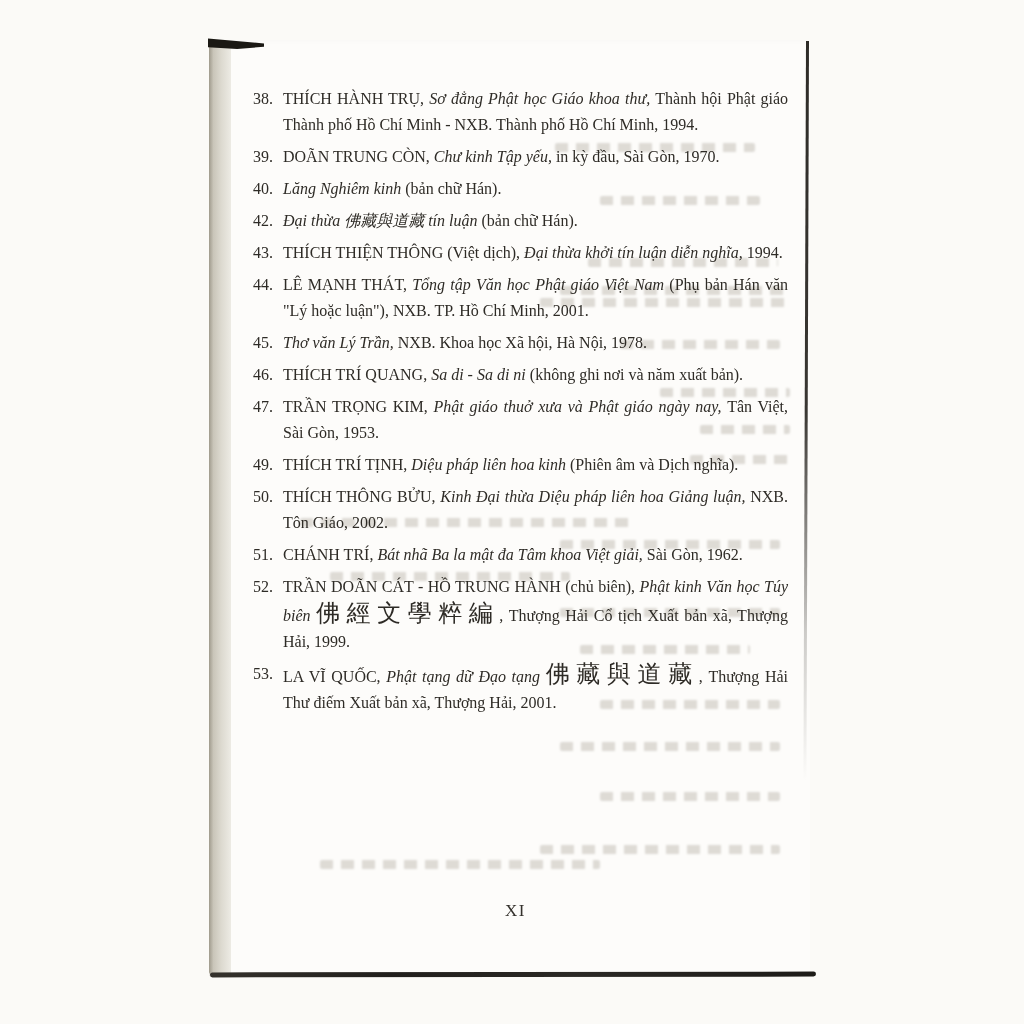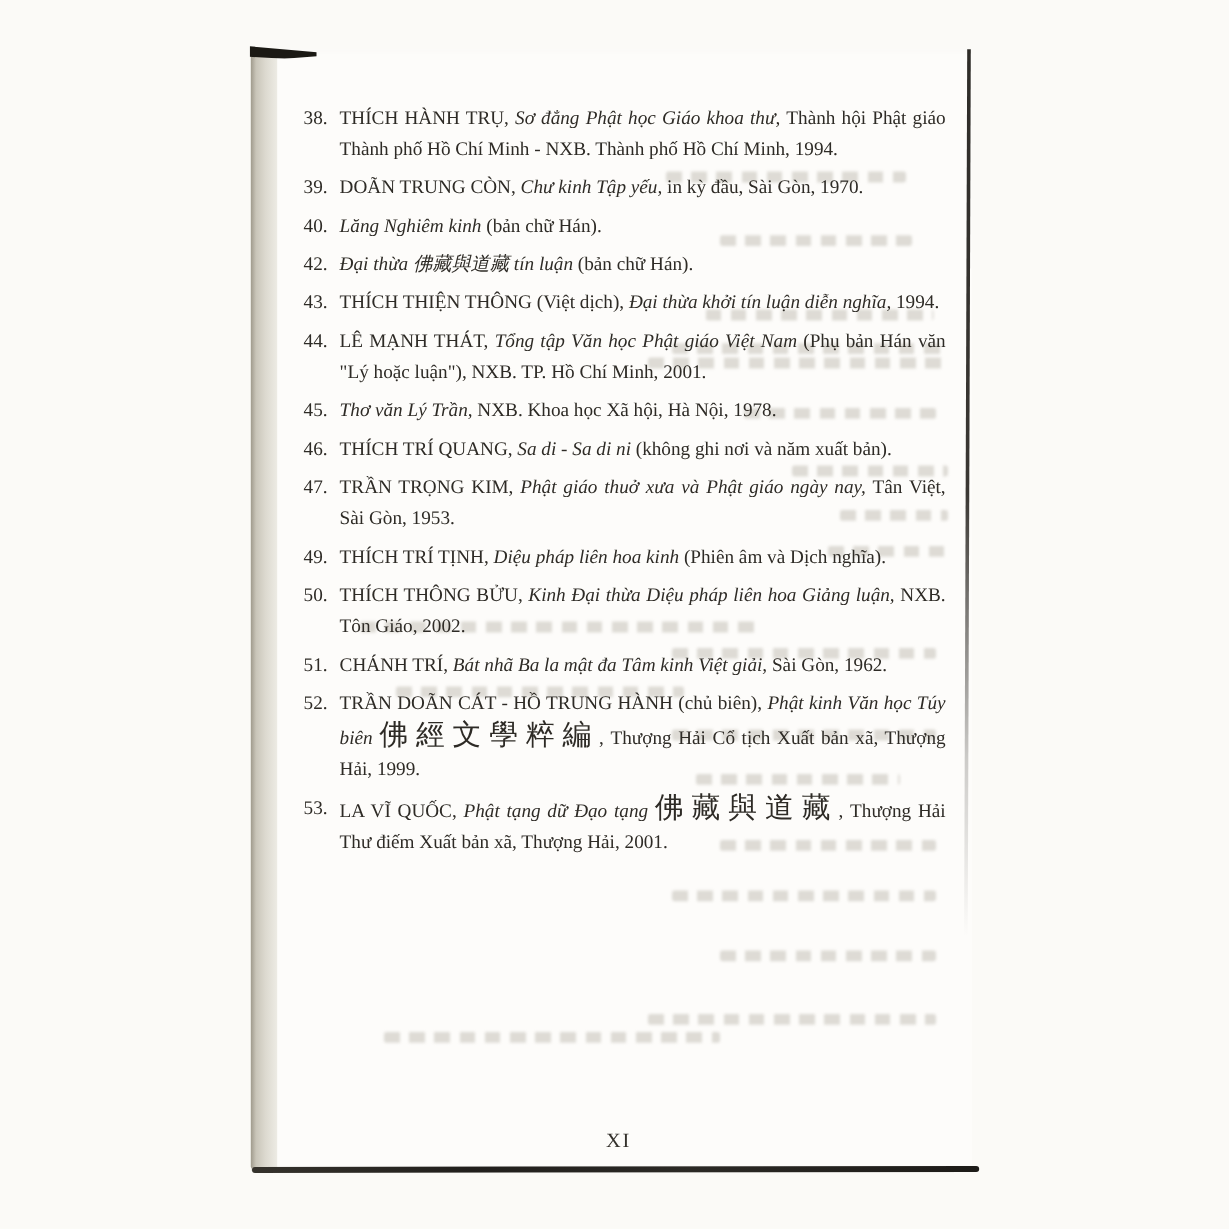--- a/index.html
+++ b/index.html
@@ -55,21 +55,21 @@
     margin:0;padding:0;list-style:none;
     font-size:16px;line-height:26px;color:#2e2b26;
   }
   .entry{display:grid;grid-template-columns:40px 1fr;margin-bottom:6px;}
   .num{text-align:center;}
   .txt{text-align:justify;text-justify:inter-word;}
   .seg-italic{font-style:italic;}
   .seg-cjk{font-size:24px;letter-spacing:5px;}
   .page-num{
     position:absolute;left:243px;top:901px;width:545px;
-    text-align:center;font-size:17px;letter-spacing:1.5px;color:#34312c;margin-top:40px;
+    text-align:center;font-size:17px;letter-spacing:1.5px;color:#34312c;
   }
 </style>
 </head>
 <body>
 
 <div class="scan-page"></div>
 <div class="edge-strip"></div>
 <div class="corner-wedge"></div>
 <div class="right-edge"></div>
 <div class="bottom-edge"></div>
@@ -136,21 +136,21 @@
     <li class="entry">
       <span class="num">49.</span>
       <span class="txt"><span class="seg-roman">THÍCH TRÍ TỊNH, </span><span class="seg-italic">Diệu pháp liên hoa kinh </span><span class="seg-roman">(Phiên âm và Dịch nghĩa).</span></span>
     </li>
     <li class="entry">
       <span class="num">50.</span>
       <span class="txt"><span class="seg-roman">THÍCH THÔNG BỬU, </span><span class="seg-italic">Kinh Đại thừa Diệu pháp liên hoa Giảng luận, </span><span class="seg-roman">NXB. Tôn Giáo, 2002.</span></span>
     </li>
     <li class="entry">
       <span class="num">51.</span>
-      <span class="txt"><span class="seg-roman">CHÁNH TRÍ, </span><span class="seg-italic">Bát nhã Ba la mật đa Tâm kinh Việt giải, </span><span class="seg-roman">Sài Gòn, 1962.</span></span>
+      <span class="txt"><span class="seg-roman">CHÁNH TRÍ, </span><span class="seg-italic">Bát nhã Ba la mật đa Tâm khoa Việt giải, </span><span class="seg-roman">Sài Gòn, 1962.</span></span>
     </li>
     <li class="entry">
       <span class="num">52.</span>
       <span class="txt"><span class="seg-roman">TRẦN DOÃN CÁT - HỒ TRUNG HÀNH (chủ biên), </span><span class="seg-italic">Phật kinh Văn học Túy biên </span><span class="seg-cjk">佛經文學粹編</span><span class="seg-roman">, Thượng Hải Cổ tịch Xuất bản xã, Thượng Hải, 1999.</span></span>
     </li>
     <li class="entry">
       <span class="num">53.</span>
       <span class="txt"><span class="seg-roman">LA VĨ QUỐC, </span><span class="seg-italic">Phật tạng dữ Đạo tạng </span><span class="seg-cjk">佛藏與道藏</span><span class="seg-roman">, Thượng Hải Thư điếm Xuất bản xã, Thượng Hải, 2001.</span></span>
     </li>
   </ol>

